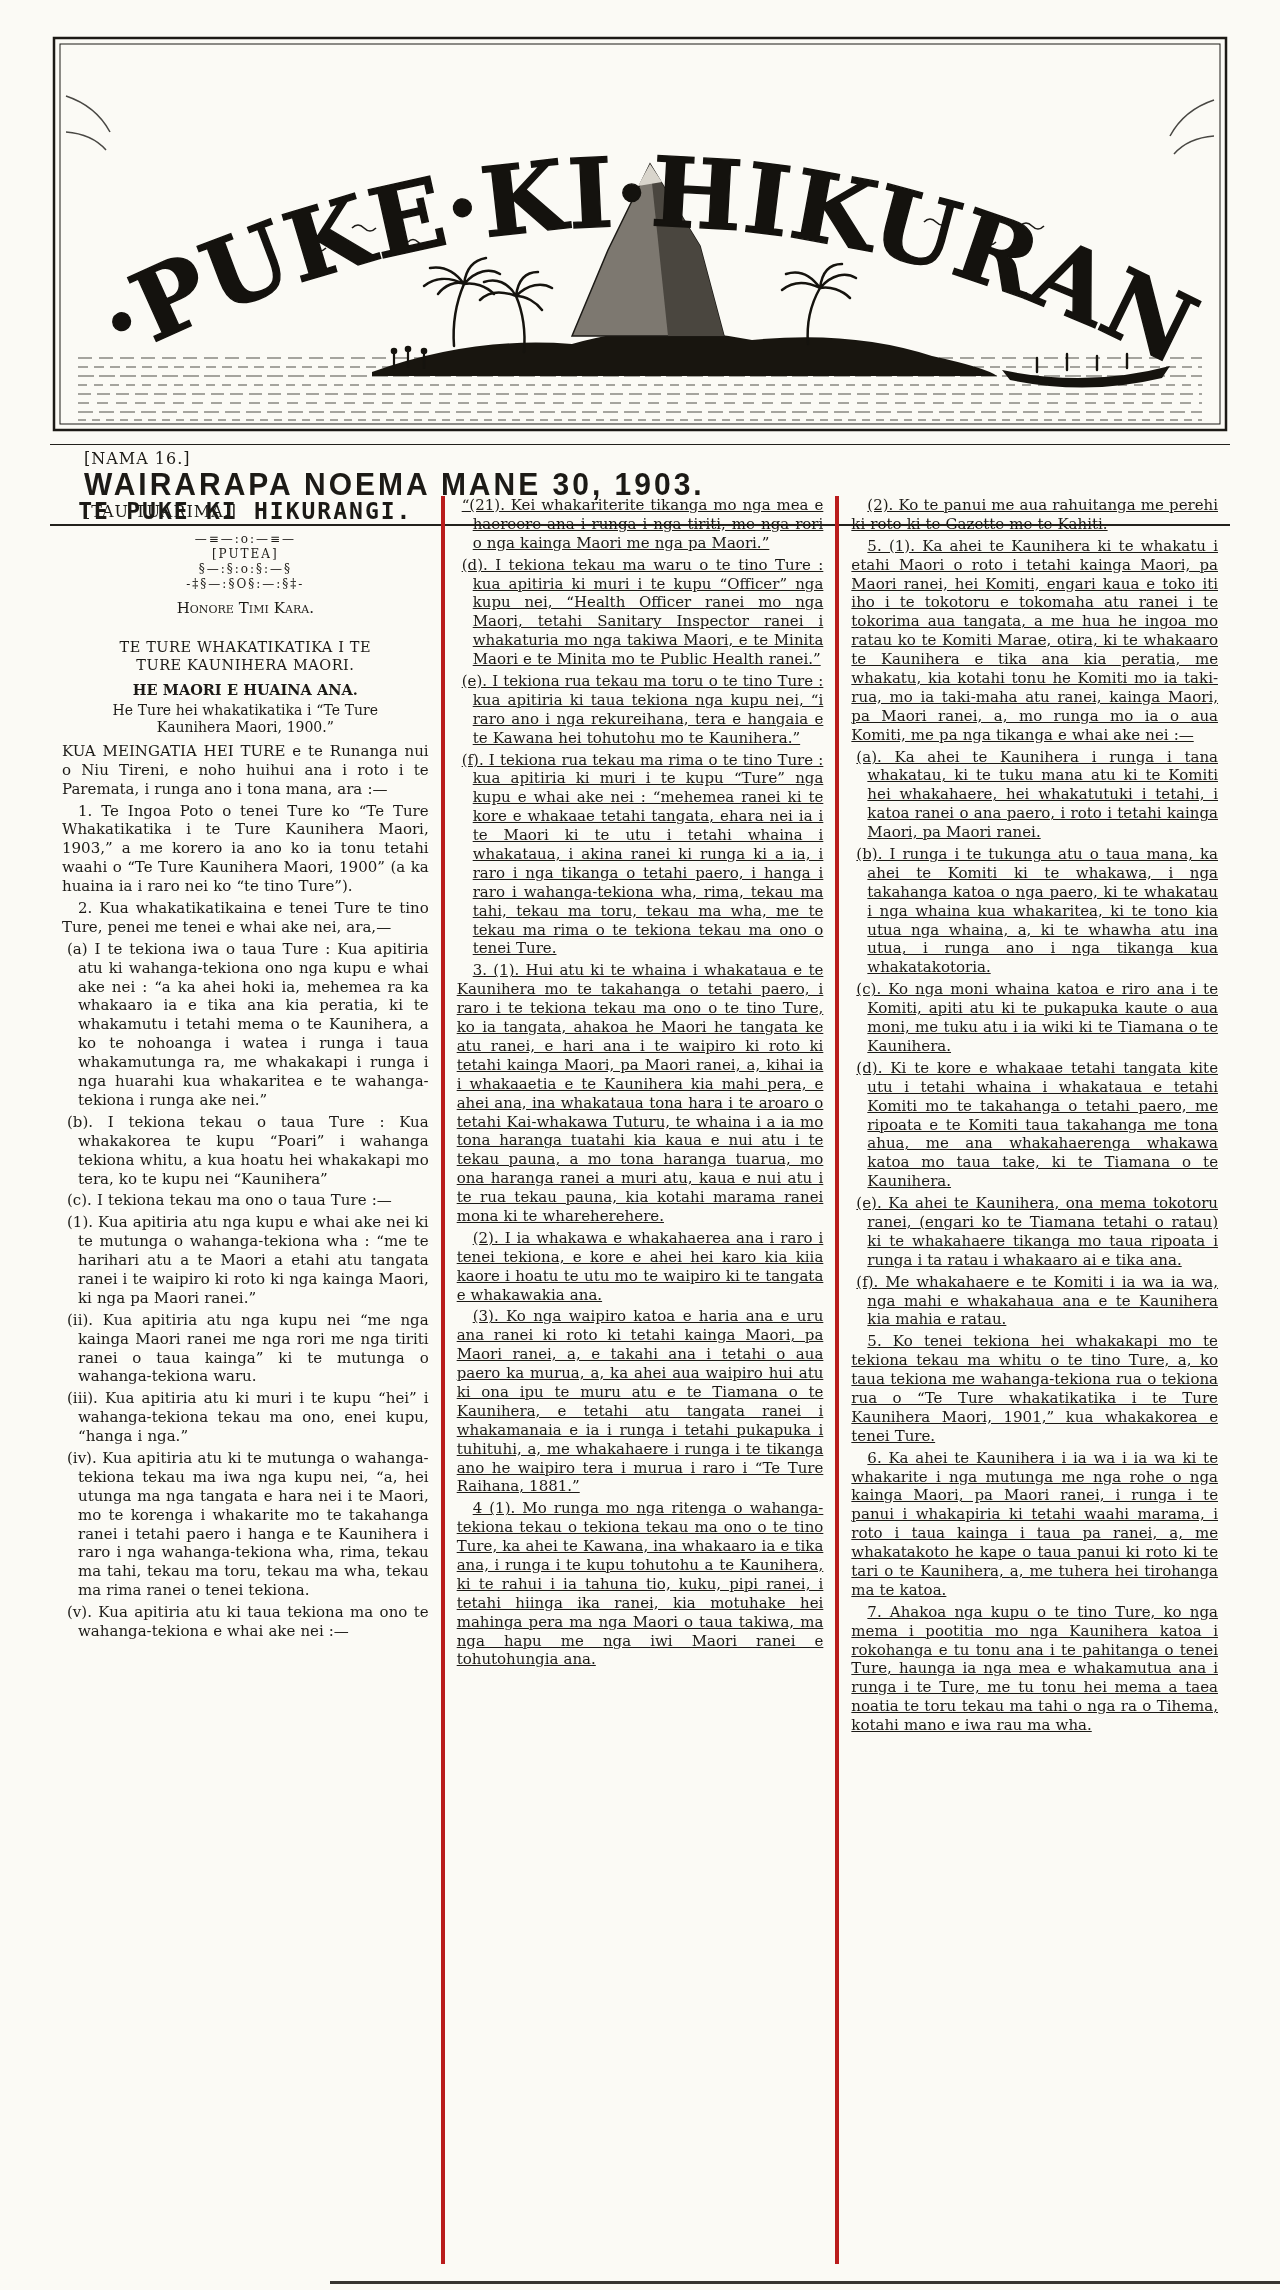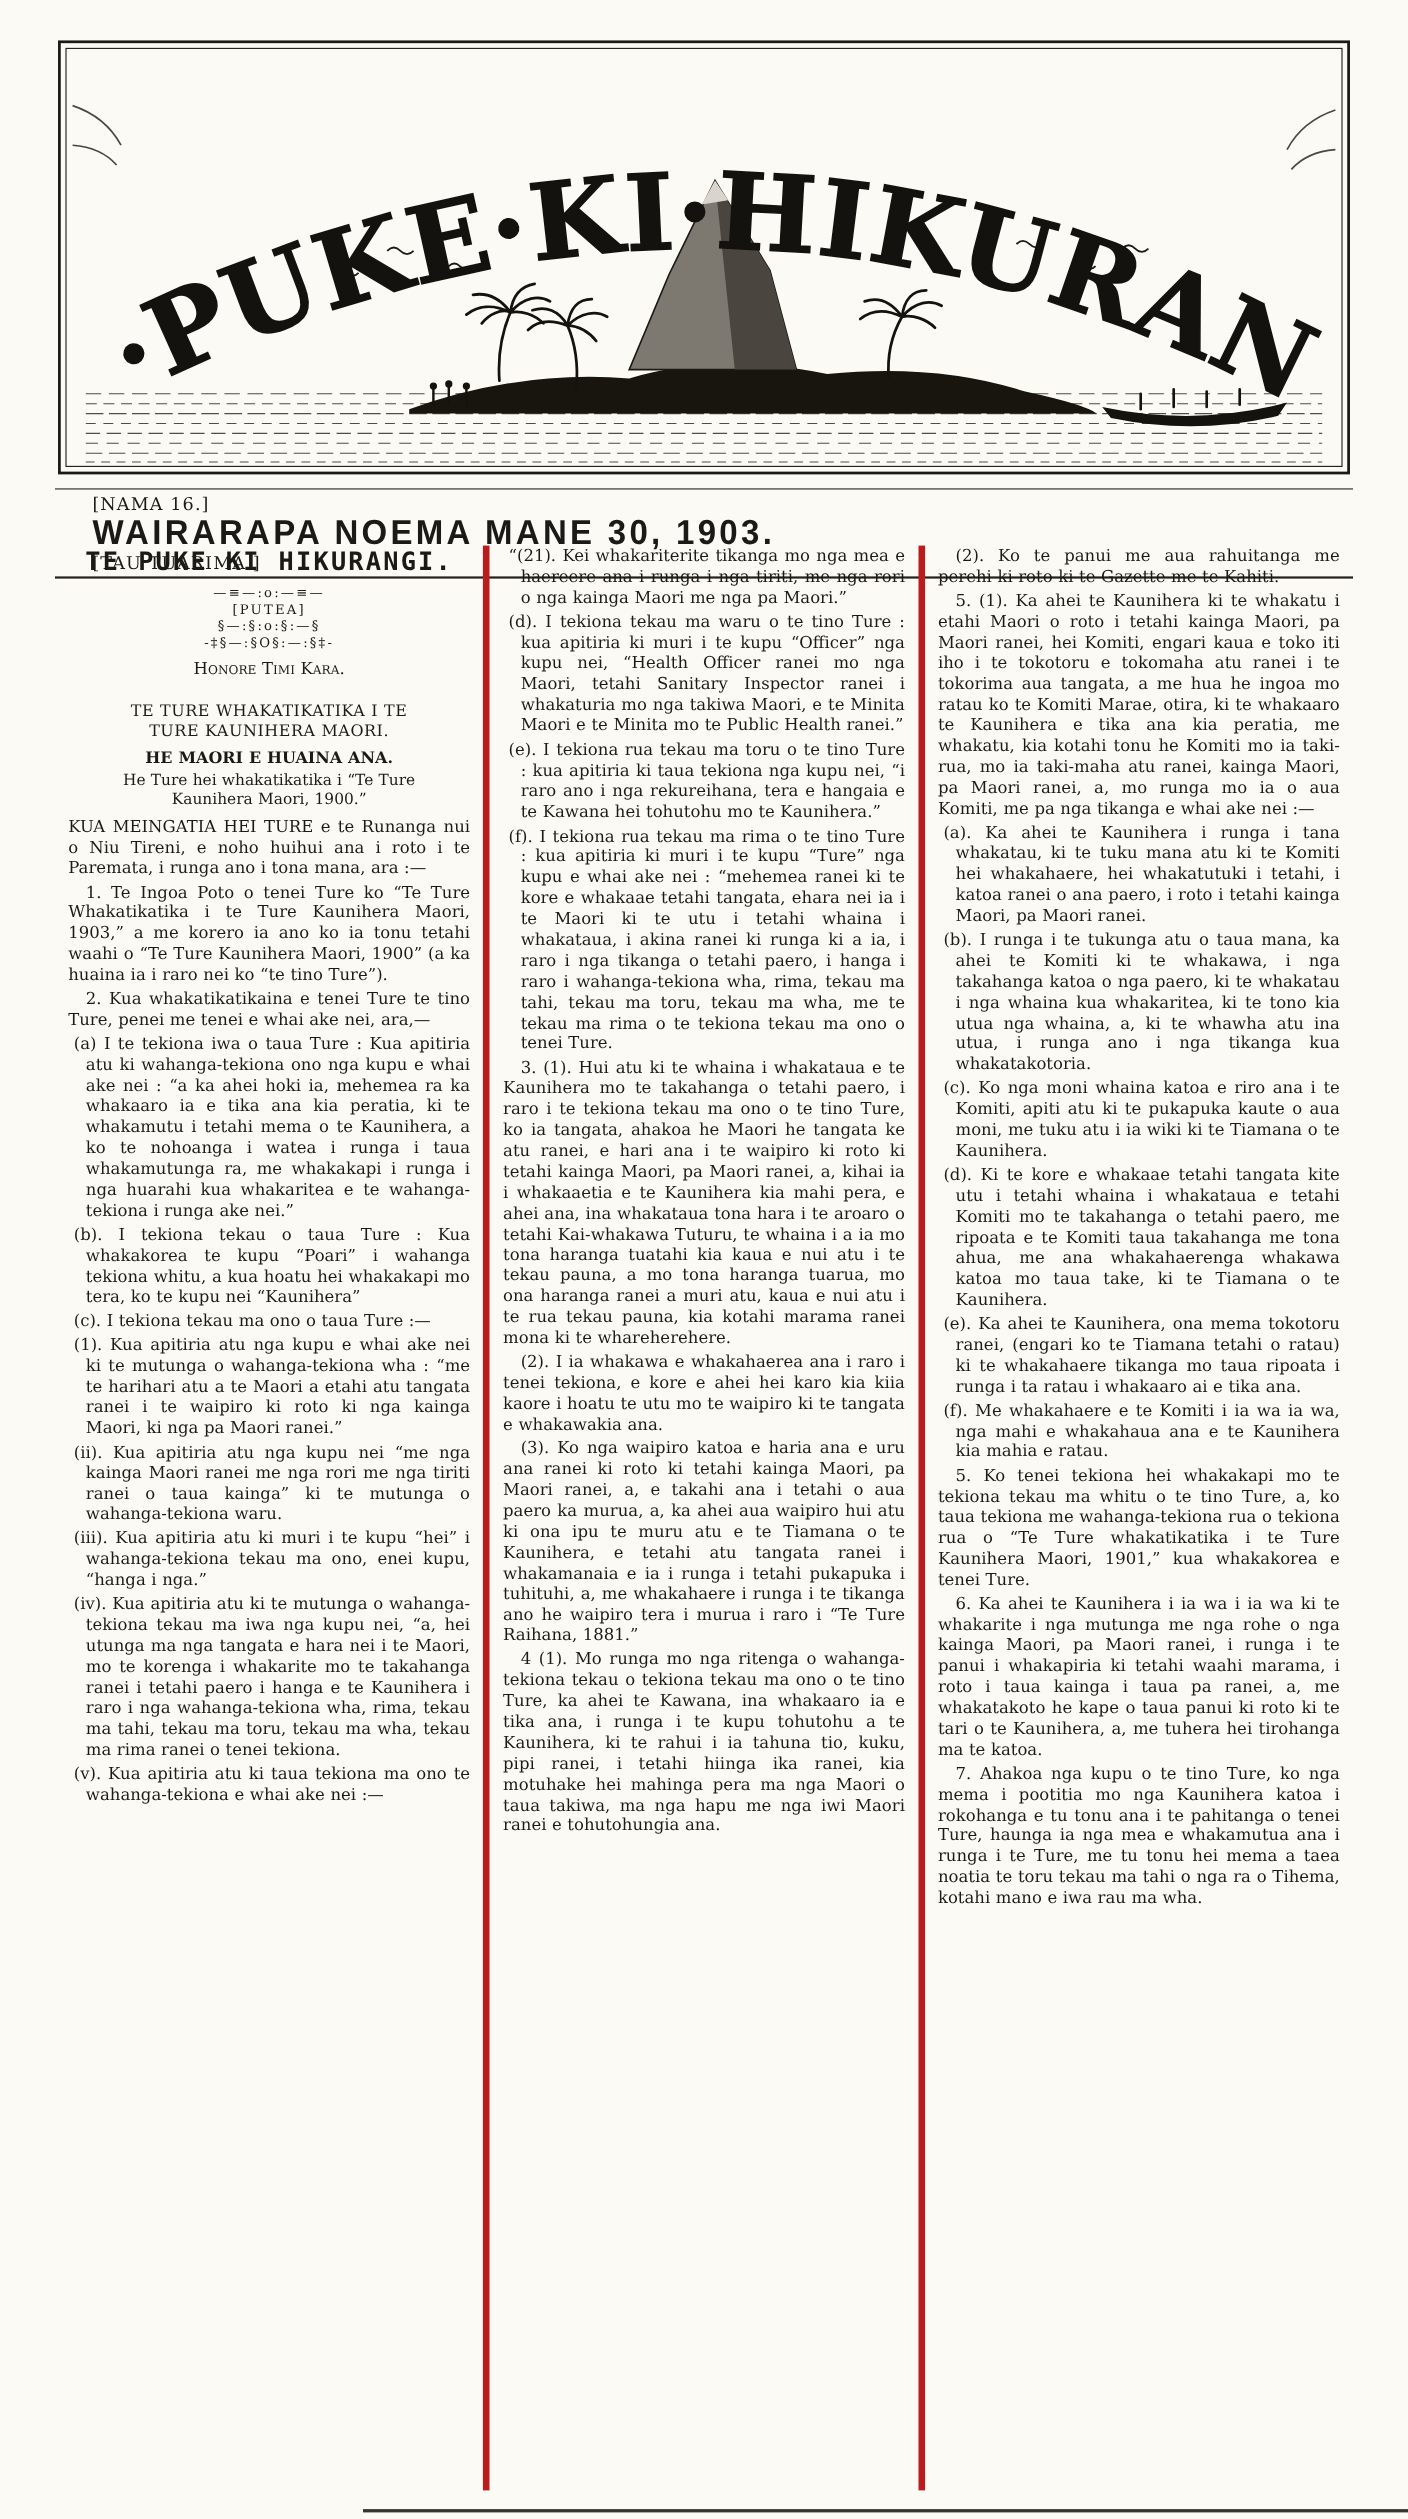--- a/index.html
+++ b/index.html
@@ -31,21 +31,21 @@
   .dateline-center {
     font-family:"Liberation Sans", sans-serif; font-weight:bold;
     font-size:30px; letter-spacing:3px; transform:scaleY(1.05);
   }
   
   .columns {
     position:absolute; top:496px; left:50px; width:1180px; bottom:26px;
     display:flex; align-items:stretch;
   }
   .col { flex:1 1 0; padding:0 12px; min-width:0; }
-  .col + .col { border-left:6px solid #b91c1c; }
+  .col + .col { border-left:4px solid #b91c1c;text-decoration:underline; }
   .blk {
     margin:0 0 3px 0; font-size:15px; line-height:1.26;
     text-align:justify; word-spacing:0.02em;
   }
   .st-p   { text-indent:16px; }
   .st-pfl { text-indent:0; }
   .st-it  { padding-left:16px; text-indent:-11px; }
   .st-colhead {
     font-family:"DejaVu Sans Mono", monospace; font-weight:bold;
     font-size:23px; letter-spacing:2px; text-align:center; text-indent:0;

